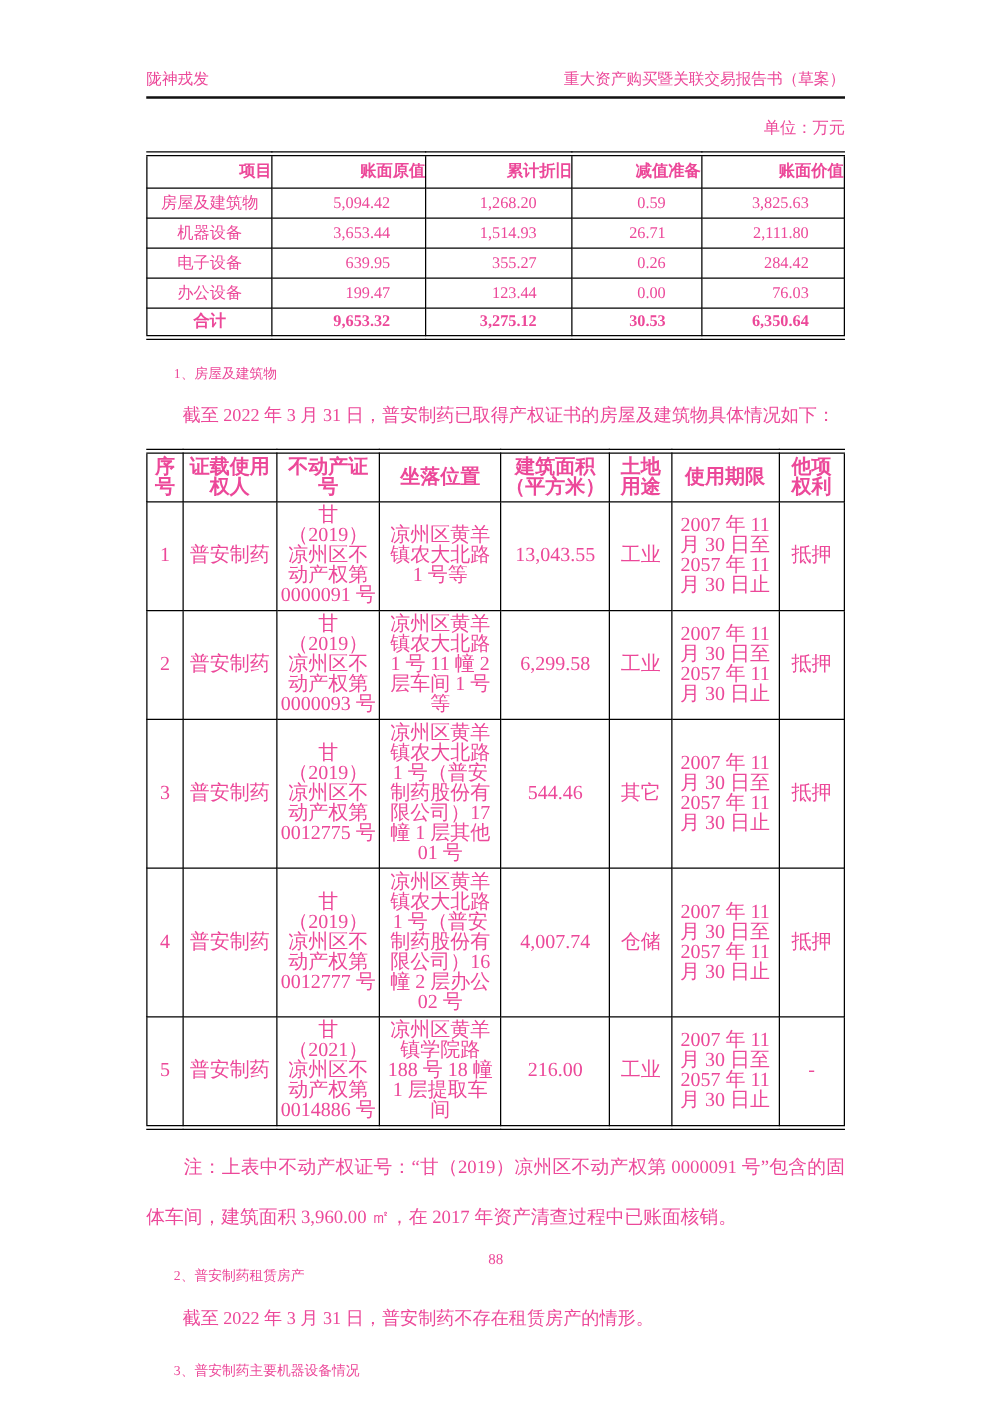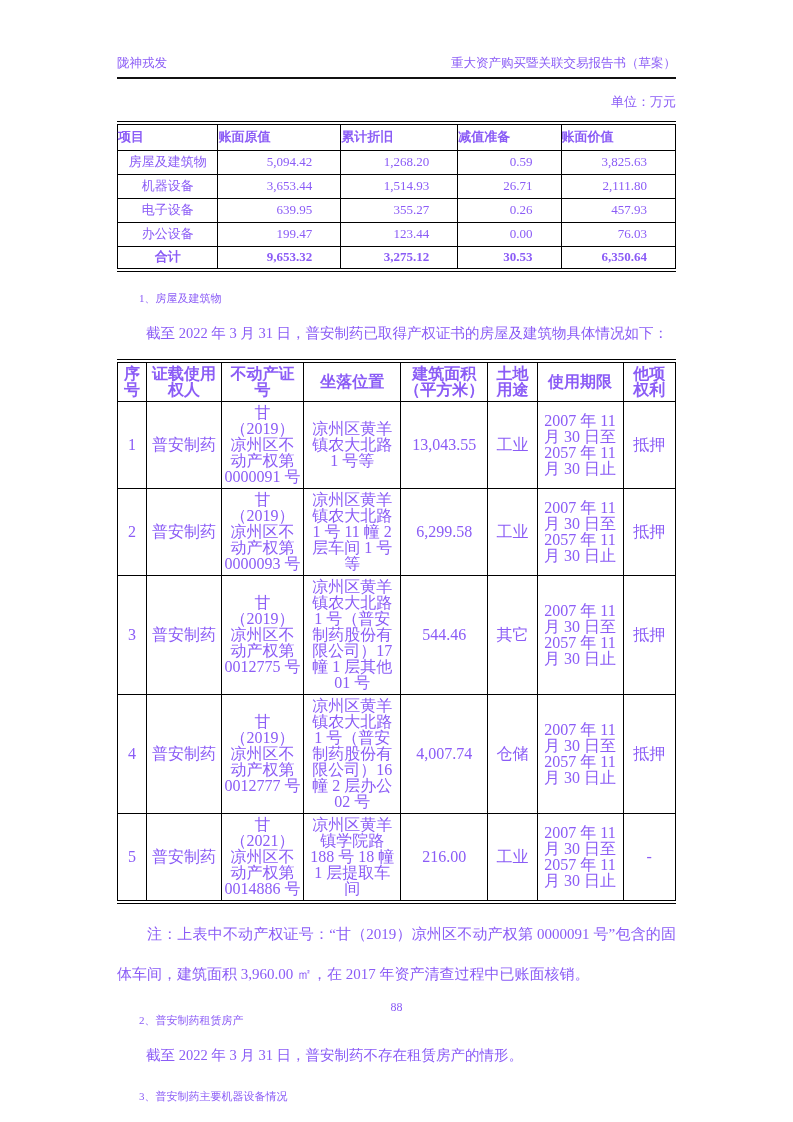--- a/index.html
+++ b/index.html
@@ -4,21 +4,21 @@
 <style>
   * { margin: 0; padding: 0; box-sizing: border-box; }
   html, body { background: #fff; }
   .page {
     position: relative;
     width: 793px;
     height: 1122px;
     background: #ffffff;
     overflow: hidden;
     font-family: "Liberation Serif", "DejaVu Serif", serif;
-    color: #8b5cf6;
+    color: #ec4899;
   }
   .content {
     padding: 55px 117px 0 117px;
   }
   .doc-header {
     display: flex;
     justify-content: space-between;
     align-items: flex-end;
     font-size: 12.5px;
     padding-bottom: 5px;
@@ -37,21 +37,21 @@
   .t1 {
     margin-top: 10px;
     font-size: 13px;
     border-top: 4px double #000;
     border-bottom: 4px double #000;
   }
   .t1 th, .t1 td {
     border: 1px solid #000;
     vertical-align: middle;
   }
-  .t1 th { height: 27px; font-weight: bold; text-align: left; }
+  .t1 th { height: 27px; font-weight: bold; text-align: right; }
   .t1 td { height: 24px; }
   .t1 td.c { text-align: center; }
   .t1 td.n { text-align: right; padding-right: 28px; }
   .t1 tr.total td { font-weight: bold; }
   .heading {
     font-size: 11px;
     text-indent: 2em;
     margin-top: 19px;
   }
   .para {
@@ -132,21 +132,21 @@
           <td class="n">3,653.44</td>
           <td class="n">1,514.93</td>
           <td class="n">26.71</td>
           <td class="n">2,111.80</td>
         </tr>
         <tr>
           <td class="c">电子设备</td>
           <td class="n">639.95</td>
           <td class="n">355.27</td>
           <td class="n">0.26</td>
-          <td class="n">457.93</td>
+          <td class="n">284.42</td>
         </tr>
         <tr>
           <td class="c">办公设备</td>
           <td class="n">199.47</td>
           <td class="n">123.44</td>
           <td class="n">0.00</td>
           <td class="n">76.03</td>
         </tr>
         <tr class="total">
           <td class="c">合计</td>

